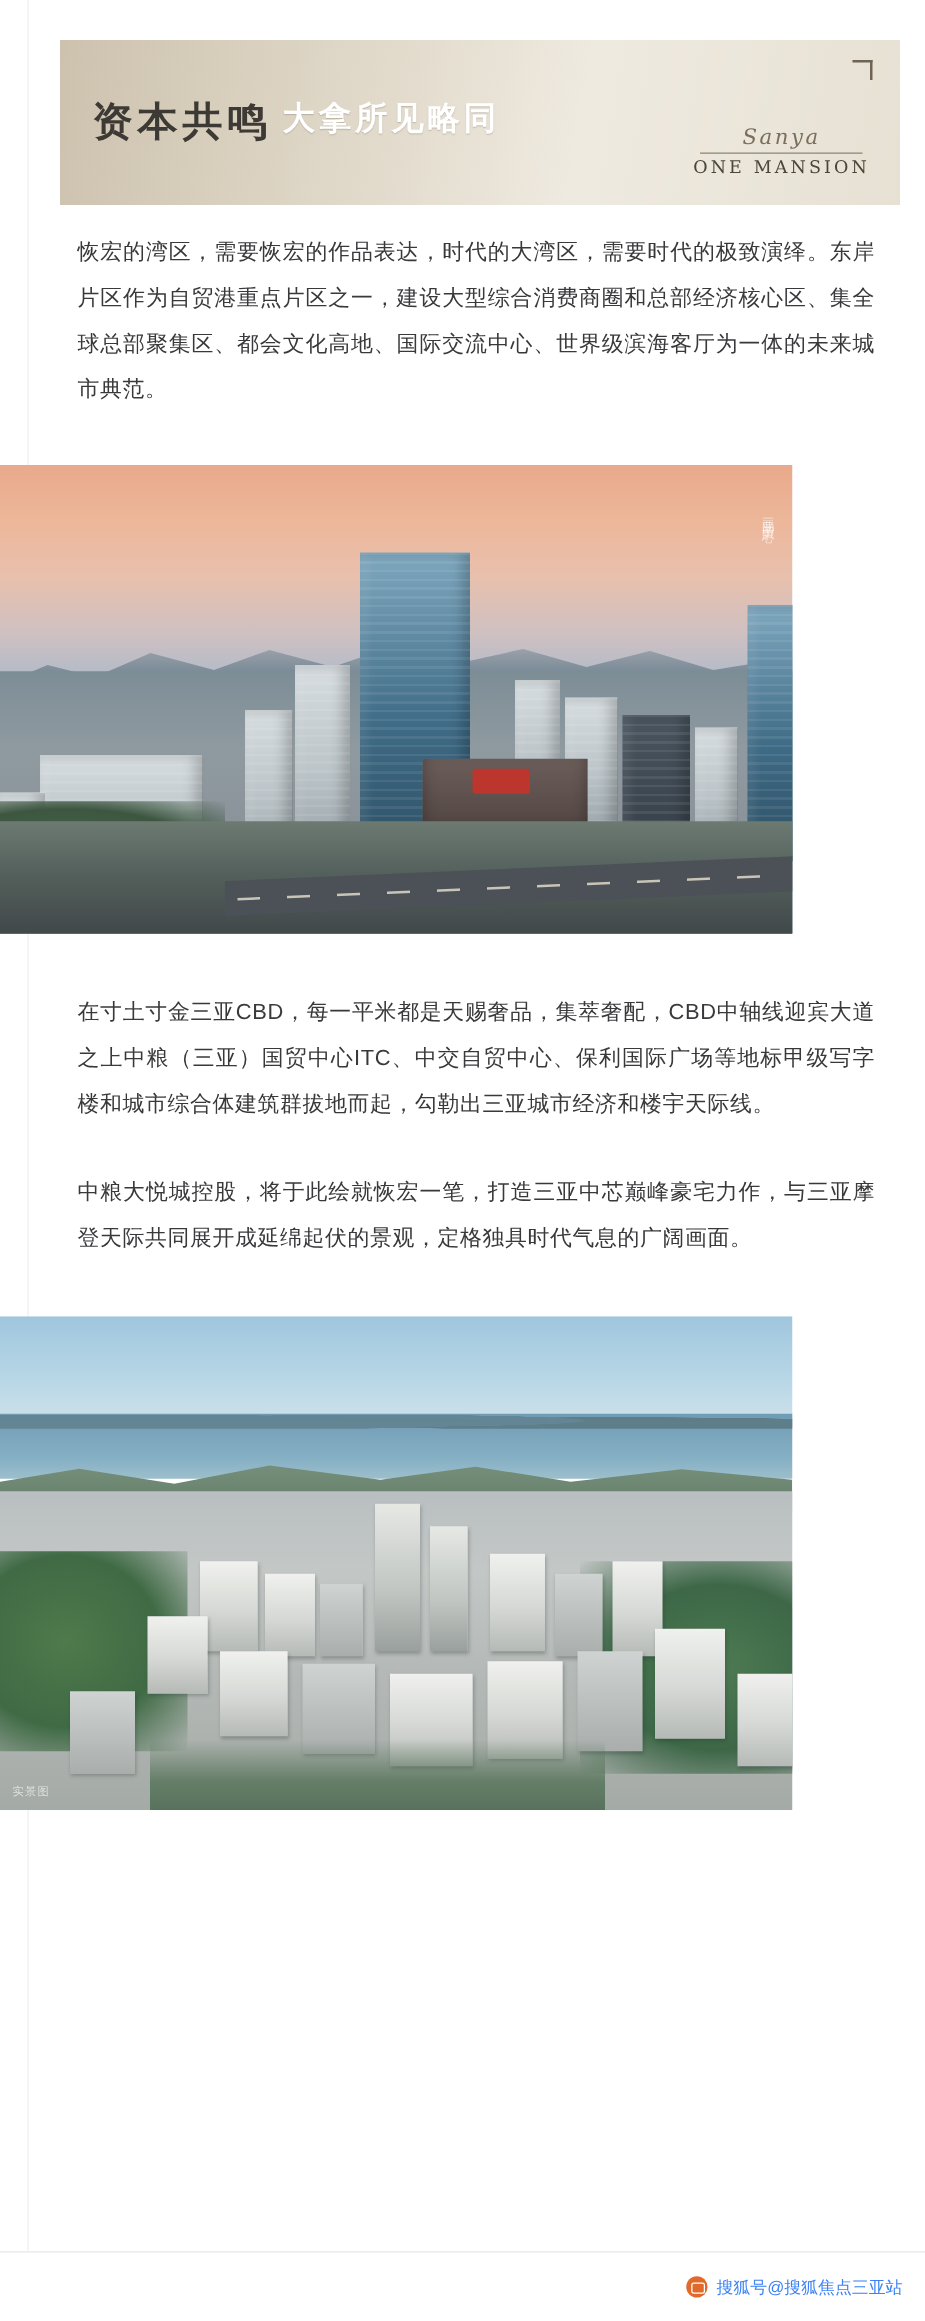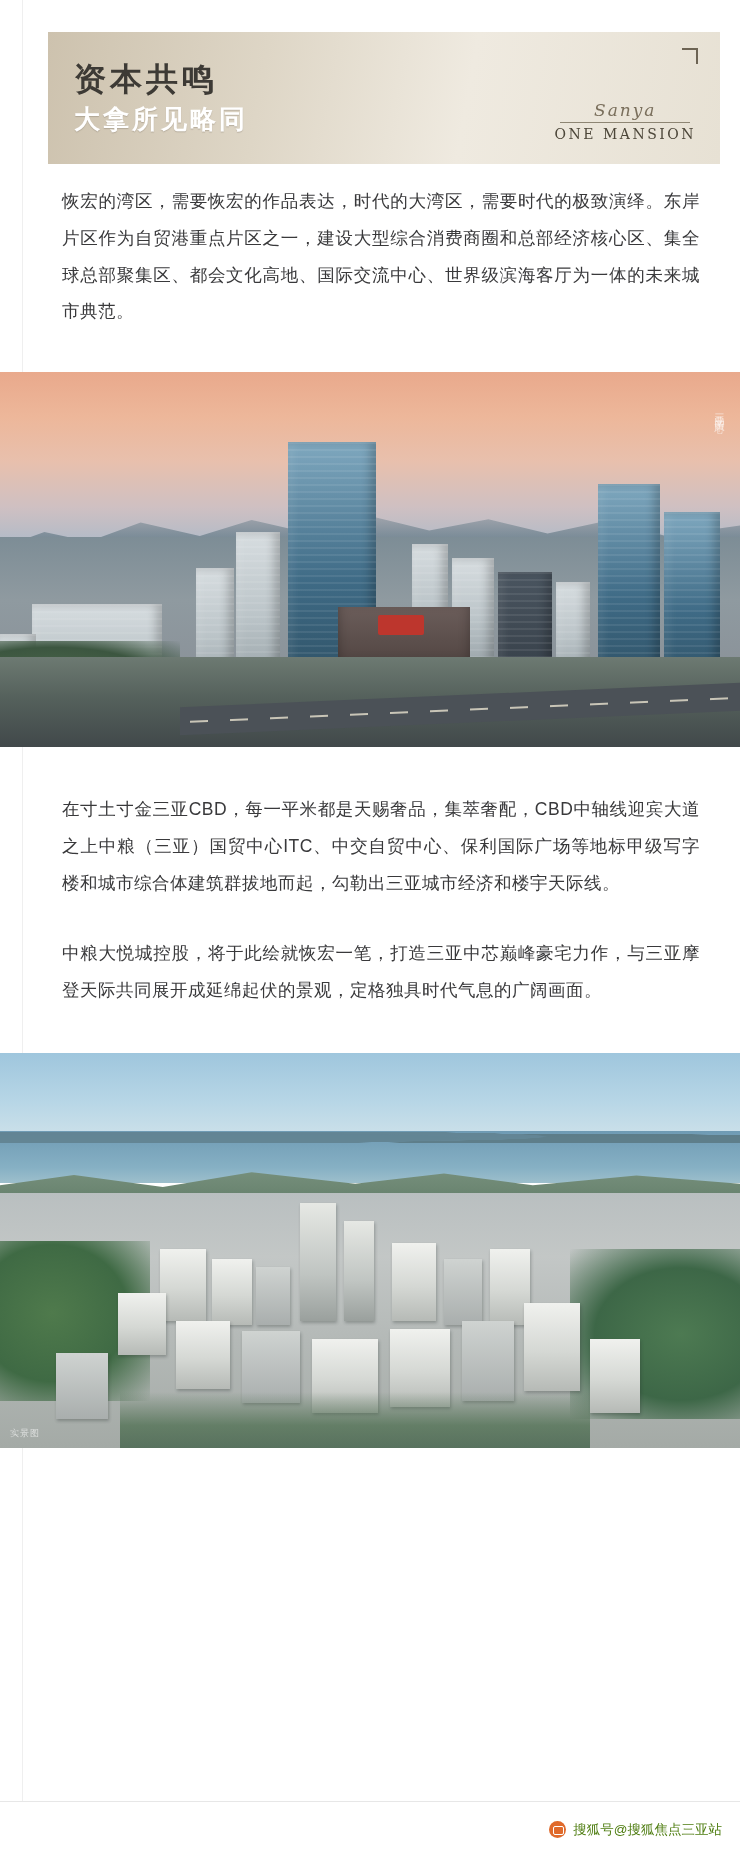--- a/index.html
+++ b/index.html
@@ -33,21 +33,21 @@
     margin-right: 20px;
     height: 132px;
     background: linear-gradient(100deg, #cdc2ae 0%, #ded6c6 32%, #efeae0 62%, #e7e1d4 100%);
     display: flex;
     align-items: center;
     box-sizing: border-box;
     padding-left: 26px;
   }
   .banner-titles {
     display: flex;
-    flex-direction: column;
+    flex-direction: row;
     justify-content: center;
     gap: 8px;
   }
   .banner-title-1 {
     font-size: 32px;
     letter-spacing: 4px;
     font-weight: bold;
     color: #3d3a35;
     line-height: 1.1;
   }
@@ -108,21 +108,21 @@
     text-align: justify;
   }
   .para-block-1 { margin-top: 19px; }
   .para-block-2 { margin-top: 44px; }
   .para-block-3 { margin-top: 34px; }
 
   
   .photo {
     position: relative;
     margin-top: 42px;
-    width: 740px;
+    width: 634px;
     overflow: hidden;
   }
   .photo-1 { height: 375px; }
   .photo-2 { height: 395px; margin-top: 44px; }
 
   
   .p1-sky {
     position: absolute; inset: 0;
     background: linear-gradient(180deg,
       #e9a98c 0%, #edb79a 12%, #e8c0ad 24%,
@@ -257,21 +257,21 @@
     display: flex;
     align-items: center;
     justify-content: flex-end;
     padding-right: 18px;
     box-sizing: border-box;
   }
   .footer-inner {
     display: flex;
     align-items: center;
     gap: 7px;
-    color: #4d7c0f;
+    color: #3b82f6;
     font-size: 13.5px;
   }
   .sohu-badge {
     width: 17px; height: 17px;
     border-radius: 50%;
     background: #e06a2b;
     display: inline-block;
     position: relative;
     flex: 0 0 auto;
   }

